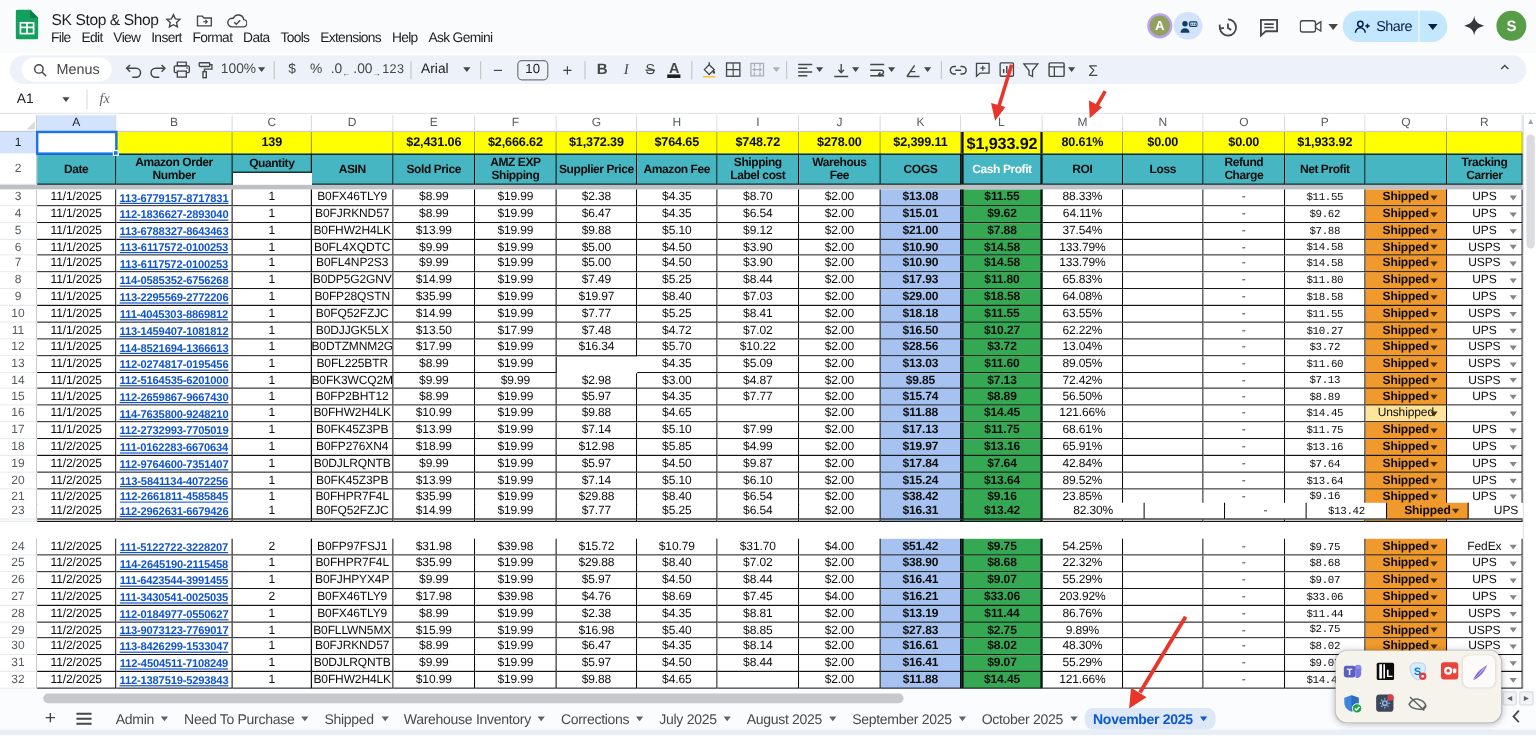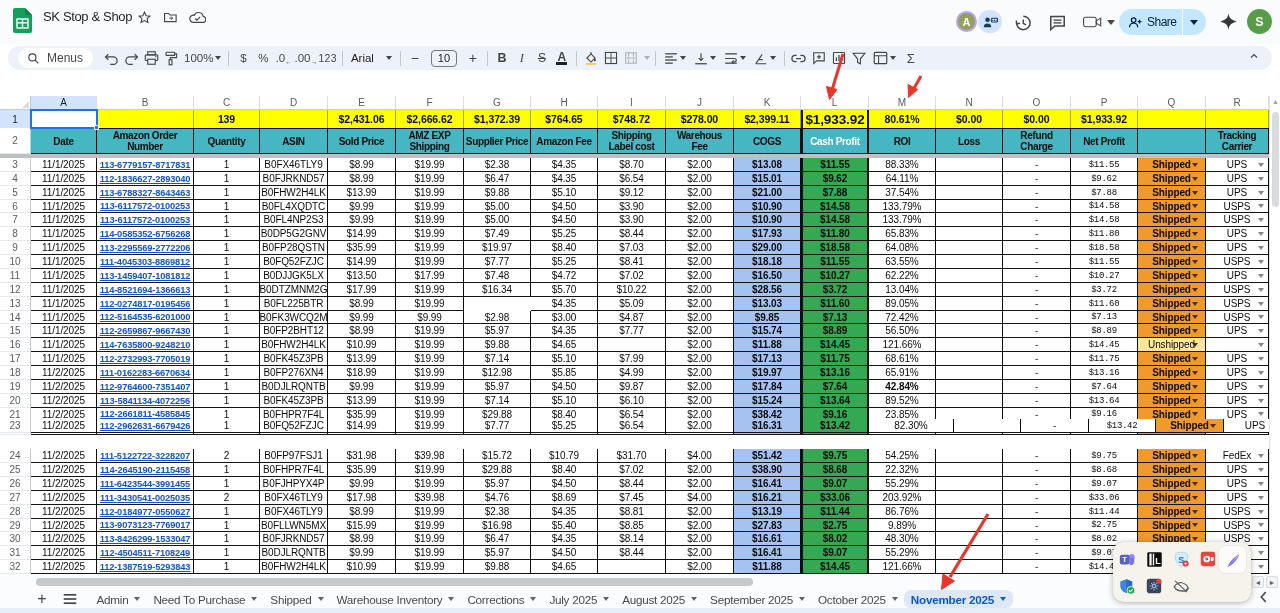--- a/index.html
+++ b/index.html
@@ -130,20 +130,32 @@
         </svg>
       <svg width="15" height="15" viewBox="0 0 24 24">
           <path d="M2.5 5.5 H9 l2 2.5 h10 V18.5 H2.5 Z" fill="none" stroke="#444746" stroke-width="1.8"></path>
           <path d="M10 13h5M13 10.5 15.5 13 13 15.5" fill="none" stroke="#444746" stroke-width="1.6"></path>
         </svg>
       <svg width="17" height="15" viewBox="0 0 26 22">
           <path d="M7 18.5 a5.5 5.5 0 1 1 1.2-10.8 a7 7 0 0 1 13.4 1.6 a4.6 4.6 0 0 1 -.9 9.2 Z" fill="none" stroke="#444746" stroke-width="1.8"></path>
           <path d="M9.5 12.5 l2.6 2.6 5-5" fill="none" stroke="#444746" stroke-width="1.8"></path>
         </svg>
     </div>
+    <div class="menubar">
+      <span class="mi">File</span>
+      <span class="mi">Edit</span>
+      <span class="mi">View</span>
+      <span class="mi">Insert</span>
+      <span class="mi">Format</span>
+      <span class="mi">Data</span>
+      <span class="mi">Tools</span>
+      <span class="mi">Extensions</span>
+      <span class="mi">Help</span>
+      <span class="mi">Ask Gemini</span>
+    </div>
     <div class="avatar-a">A</div>
     <div class="presence">
       <svg width="15" height="12" viewBox="0 0 20 16">
           <circle cx="6" cy="5" r="3" fill="#0f3f62"></circle>
           <path d="M1 15 a5 5 0 0 1 10 0 Z" fill="#0f3f62"></path>
           <rect x="11" y="3" width="8.5" height="5" rx="1.5" fill="none" stroke="#0f3f62" stroke-width="1.4"></rect>
           <circle cx="13" cy="5.5" r=".8" fill="#0f3f62"></circle>
           <circle cx="15.3" cy="5.5" r=".8" fill="#0f3f62"></circle>
           <circle cx="17.6" cy="5.5" r=".8" fill="#0f3f62"></circle>
         </svg>
@@ -367,20 +379,27 @@
     <div class="tbtn">
         <span class="tb-text sigma">Σ</span>
       </div>
     <div class="collapse-ctl">
       <svg width="12" height="12" viewBox="0 0 24 24">
           <path d="M6 15 12 9 l6 6" fill="none" stroke="#444746" stroke-width="2.4"></path>
         </svg>
     </div>
   </div>
 
+  <div class="formulabar">
+    <div class="namebox">A1</div>
+    <div class="namebox-caret"></div>
+    <div class="fb-divider"></div>
+    <span class="fx">fx</span>
+    <div style="flex:1; height:100%;"></div>
+  </div>
 
   <div class="grid" id="grid">
       <div class="colheaders">
         <div class="corner"></div>
         <div class="colh sel" style="width: 66px;">A</div>
         <div class="colh" style="width: 97px;">B</div>
         <div class="colh" style="width: 66px;">C</div>
         <div class="colh" style="width: 68px;">D</div>
         <div class="colh" style="width: 68px;">E</div>
         <div class="colh" style="width: 68px;">F</div>
@@ -419,21 +438,21 @@
         <div class="cell" style="width: 63px; height: 18px;"></div>
       </div>
       <div class="grow r2" style="top: 32px; height: 26px;">
         <div class="gut" style="height: 26px;">2</div>
         <div class="cell" style="width: 66px; height: 26px;">
           <span style="white-space: normal; padding: 0px 1px;">Date</span>
         </div>
         <div class="cell" style="width: 97px; height: 26px;">
           <span style="white-space: normal; padding: 0px 1px; max-width: 70px;">Amazon Order Number</span>
         </div>
-        <div class="cell" style="width: 66px; height: 26px;">
+        <div class="cell" style="width: 66px; height: 16px;">
           <span style="white-space: normal; padding: 0px 1px;">Quantity</span>
         </div>
         <div class="cell" style="width: 68px; height: 26px;">
           <span style="white-space: normal; padding: 0px 1px;">ASIN</span>
         </div>
         <div class="cell" style="width: 68px; height: 26px;">
           <span style="white-space: normal; padding: 0px 1px;">Sold Price</span>
         </div>
         <div class="cell" style="width: 68px; height: 26px;">
           <span style="white-space: normal; padding: 0px 1px; max-width: 52px;">AMZ EXP Shipping</span>
@@ -821,21 +840,21 @@
         <div class="cell" style="width: 66px; height: 14px;">1</div>
         <div class="cell" style="width: 68px; height: 14px;">B0DJLRQNTB</div>
         <div class="cell" style="width: 68px; height: 14px;">$9.99</div>
         <div class="cell" style="width: 68px; height: 14px;">$19.99</div>
         <div class="cell" style="width: 67px; height: 14px;">$5.97</div>
         <div class="cell" style="width: 67px; height: 14px;">$4.50</div>
         <div class="cell" style="width: 68px; height: 14px;">$9.87</div>
         <div class="cell" style="width: 68px; height: 14px;">$2.00</div>
         <div class="cell cogs" style="width: 67px; height: 14px;">$17.84</div>
         <div class="cell cash" style="width: 68px; height: 14px;">$7.64</div>
-        <div class="cell" style="width: 67px; height: 14px; font-weight: bold;">42.84%</div>
+        <div class="cell" style="width: 67px; height: 14px;">42.84%</div>
         <div class="cell" style="width: 67px; height: 14px;"></div>
         <div class="cell dash" style="width: 68px; height: 14px;">-</div>
         <div class="cell mono" style="width: 67px; height: 14px;">$7.64</div>
         <div class="cell chip-shipped" style="width: 68px; height: 14px;">Shipped<div class="chip-caret"></div></div>
         <div class="cell" style="width: 63px; height: 14px;">UPS<div class="dd-caret"></div></div>
       </div>
       <div class="grow dr" style="top: 298px; height: 14px;">
         <div class="gut" style="height: 14px;">20</div>
         <div class="cell" style="width: 66px; height: 14px;">11/2/2025</div>
         <div class="cell link" style="width: 97px; height: 14px;">113-5841134-4072256</div>

